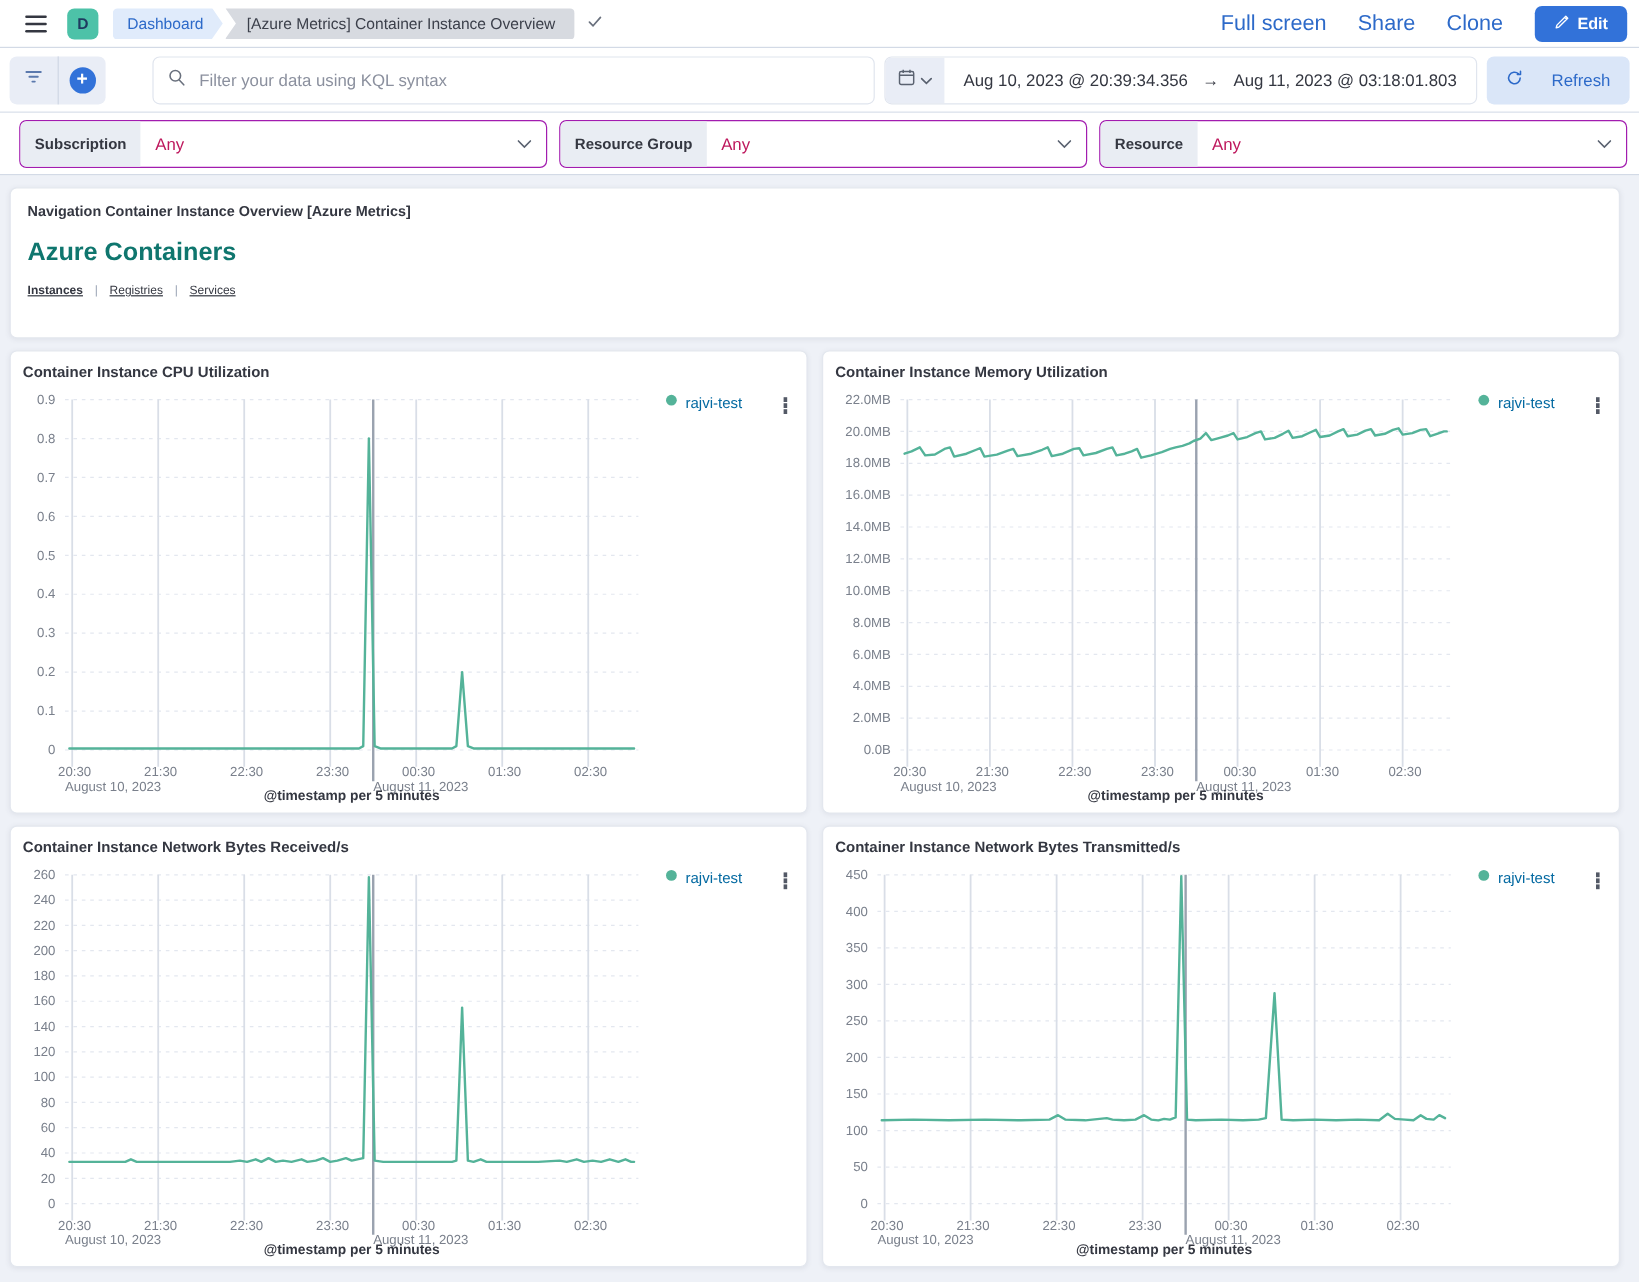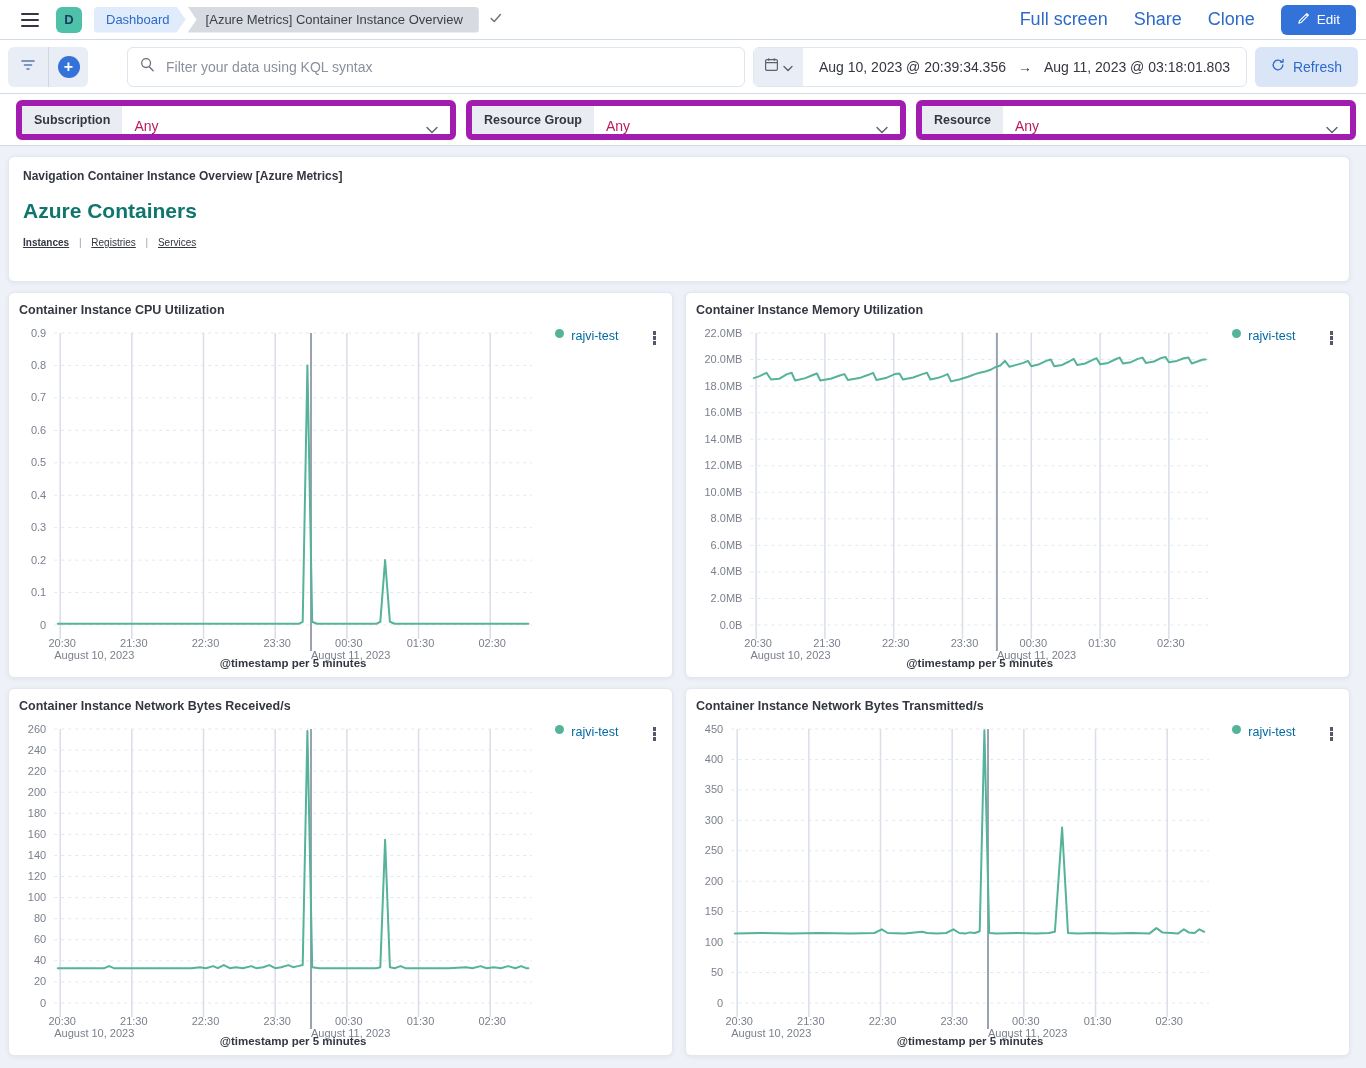--- a/index.html
+++ b/index.html
@@ -30,21 +30,21 @@
   }
   .crumb.last {
     background:#d7dae0; color:#3b3f4a; margin-left:2px; padding-left:18px; border-radius:0 4px 4px 0;
     clip-path:polygon(0 0, 100% 0, 100% 100%, 0 100%, 9px 50%);
   }
   .crumb-check { color:#69707d; font-size:13px; margin-left:10px; }
   .header-actions { margin-left:auto; display:flex; align-items:center; gap:26px; }
   .header-link { color:#2d6ac9; font-size:18px; text-decoration:none; cursor:pointer; }
   .edit-btn {
     background:#3272d9; color:#fff; border:none; border-radius:6px;
-    height:30px; padding:0 16px; font-size:13.5px; font-weight:400;
+    height:30px; padding:0 16px; font-size:13.5px; font-weight:700;
     display:flex; align-items:center; gap:7px; cursor:pointer;
   }
   
   .query-bar {
     background:#fff; border-bottom:1px solid #d3dae6;
     display:flex; align-items:center; gap:8px; padding:7px 8px; height:54px;
   }
   .filter-group { display:flex; background:#e9edf6; border-radius:6px; height:40px; }
   .filter-group .seg { width:40px; display:flex; align-items:center; justify-content:center; cursor:pointer; }
   .filter-group .seg + .seg { border-left:1px solid #cfd6e4; }
@@ -56,28 +56,28 @@
   .kql-input { border:none; outline:none; flex:1; font-size:14px; color:#343741; font-family:inherit; }
   .kql-input::placeholder { color:#8b909e; }
   .date-group {
     display:flex; align-items:center; height:40px; border:1px solid #e0e5ee; border-radius:6px; background:#fff; overflow:hidden;
   }
   .date-cal-seg { background:#e9edf6; height:100%; display:flex; align-items:center; gap:4px; padding:0 10px; cursor:pointer; }
   .date-text { display:flex; align-items:center; gap:12px; padding:0 16px; font-size:14px; color:#343741; white-space:nowrap; }
   .date-arrow { color:#343741; font-size:14px; }
   .refresh-btn {
     background:#dae6f8; color:#2d6ac9; border:none; border-radius:6px; height:40px; padding:0 16px;
-    font-size:14px; font-weight:500; display:flex; align-items:center; gap:8px; cursor:pointer;
+    font-size:14px; font-weight:500; display:flex; align-items:center; gap:24px; cursor:pointer;
   }
   
   .pills-row {
     background:#fff; border-bottom:1px solid #d3dae6;
     display:flex; gap:10px; padding:6px 10px 6px 16px; height:52px; align-items:center;
   }
-  .pill { flex:1; display:flex; align-items:flex-end; height:40px; border:6px solid #a21caf; border-radius:6px; background:#fff; overflow:hidden; cursor:pointer; }
+  .pill { flex:1; display:flex; align-items:center; height:40px; border:1px solid #a21caf; border-radius:6px; background:#fff; overflow:hidden; cursor:pointer; }
   .pill-label { background:#e9edf3; height:100%; display:flex; align-items:center; padding:0 12px; font-size:12.5px; font-weight:600; color:#343741; white-space:nowrap; }
   .pill-value { flex:1; padding:0 12px; font-size:14px; color:#be185d; }
   .pill-chevron { padding:0 12px; display:flex; align-items:center; }
   
   .content { padding:10px 16px 8px 8px; }
   .panel {
     background:#fff; border-radius:6px; border:1px solid #e3e7ee;
     box-shadow:0 1px 4px rgba(60,70,90,.08);
   }
   .nav-panel { padding:12px 14px 16px; margin-bottom:10px; height:126px; }

